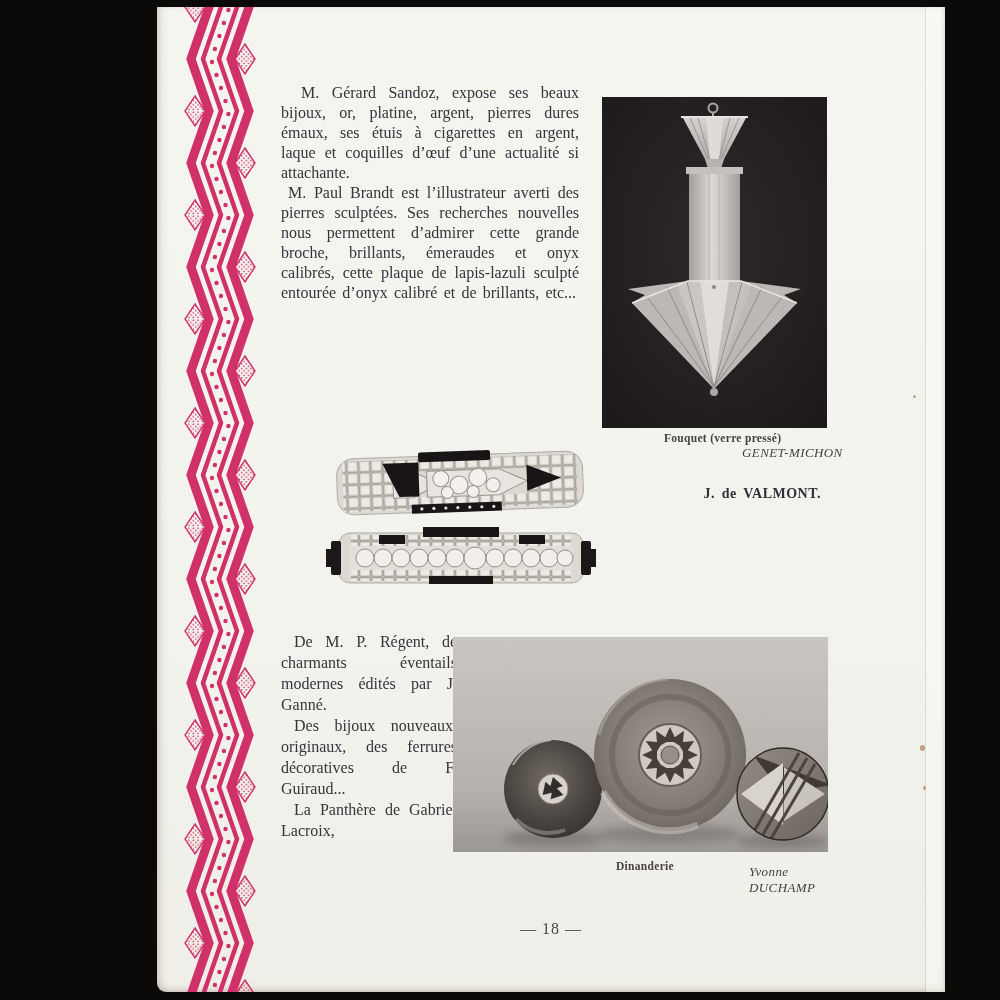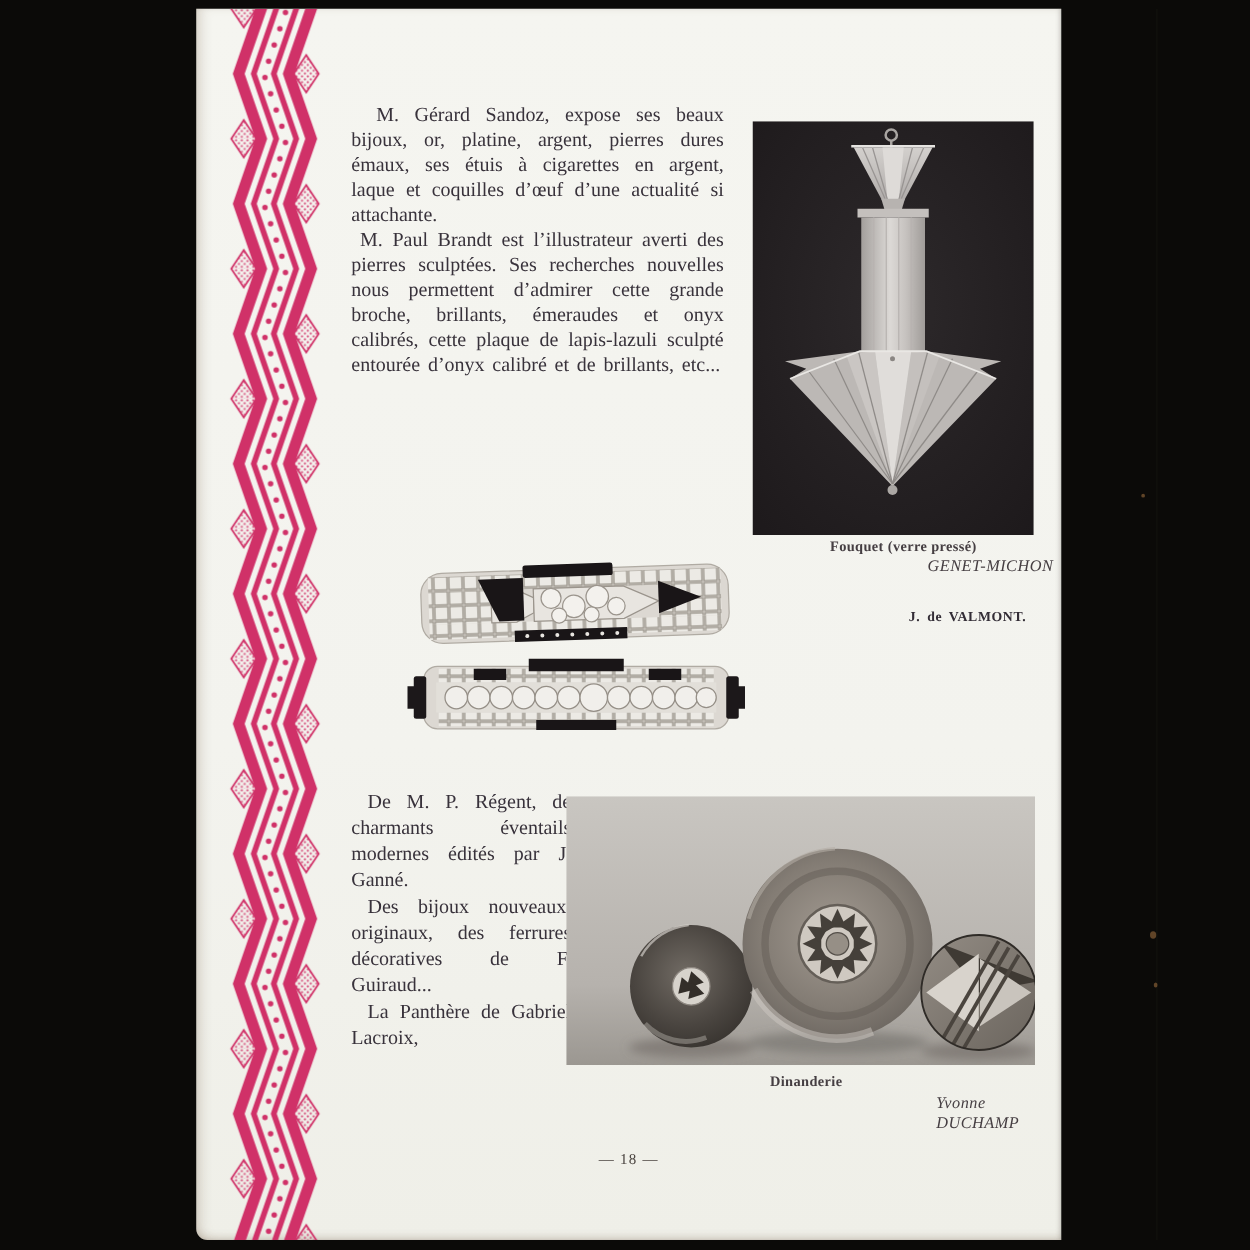--- a/index.html
+++ b/index.html
@@ -4,21 +4,21 @@
 <style>
   html,body{margin:0;padding:0;}
   body{
     width:1000px;height:1000px;
     background:#0b0a08;
     position:relative;
     overflow:hidden;
     font-family:"Liberation Serif", serif;
   }
   .page{
-    position:absolute;left:157px;top:7px;width:692px;height:985px;
+    position:absolute;left:157px;top:7px;width:788px;height:985px;
     background:linear-gradient(180deg,#f5f5f0 0%,#f3f3ee 60%,#efefe8 100%);
     border-bottom-left-radius:9px;
     box-shadow:inset 7px 0 10px -5px rgba(110,85,60,.28),
                inset 0 -6px 8px -5px rgba(110,85,60,.25),
                inset -3px 0 4px -2px rgba(60,55,50,.25);
   }
   .band{position:absolute;left:26px;top:0;width:74px;height:985px;}
   .fold-line{position:absolute;left:768px;top:0;width:1px;height:985px;background:rgba(70,60,50,.13);}
   .right-sliver{position:absolute;left:769px;top:0;right:0;height:985px;background:rgba(255,255,252,.35);}
   .speck{position:absolute;border-radius:50%;background:#9a6a3c;opacity:.6;}
@@ -38,41 +38,41 @@
   .fig-dinanderie{left:296px;top:630px;width:375px;text-decoration:underline;}
   .photo-frame{display:block;}
   figcaption{position:relative;display:block;height:34px;color:#453e42;}
   .cap-label{position:absolute;font-weight:bold;font-size:11.5px;letter-spacing:.3px;}
   .cap-artist{position:absolute;font-style:italic;font-size:13px;letter-spacing:.4px;}
   .fig-lustre .cap-label{left:62px;top:4px;}
   .fig-lustre .cap-artist{left:140px;top:17px;}
   .fig-broches .cap-label{left:100px;top:2px;}
   .fig-broches .cap-artist{left:178px;top:1px;}
   .fig-dinanderie .cap-label{left:163px;top:8px;}
-  .fig-dinanderie .cap-artist{left:296px;top:22px;}
+  .fig-dinanderie .cap-artist{left:296px;top:12px;}
 
   .col-right{
     position:absolute;left:438px;top:460px;width:314px;
     font-size:16px;line-height:20.5px;color:#38323b;
     text-align:justify;word-spacing:.13em;
   }
   .col-right p{margin:0;}
   .signature{
     margin-top:17px;text-align:right;padding-right:88px;
-    font-size:11px;font-weight:bold;letter-spacing:.5px;word-spacing:.2em;color:#332d36;
+    font-size:14px;font-weight:bold;letter-spacing:.5px;word-spacing:.2em;color:#332d36;
   }
   .col-narrow{
     position:absolute;left:124px;top:624px;width:176px;
     font-size:16px;line-height:21px;color:#38323b;
     text-align:justify;word-spacing:.12em;
   }
   .col-narrow p{margin:0;text-indent:13px;}
   .page-number{
     position:absolute;left:0;top:913px;width:100%;
-    text-align:center;font-size:12px;color:#4a4440;letter-spacing:1px;
+    text-align:center;font-size:16px;color:#4a4440;letter-spacing:1px;
   }
 </style>
 </head>
 <body>
 
 <div class="page">
 
   <div class="band">
     <svg width="74" height="985" xmlns="http://www.w3.org/2000/svg">
       <defs>

